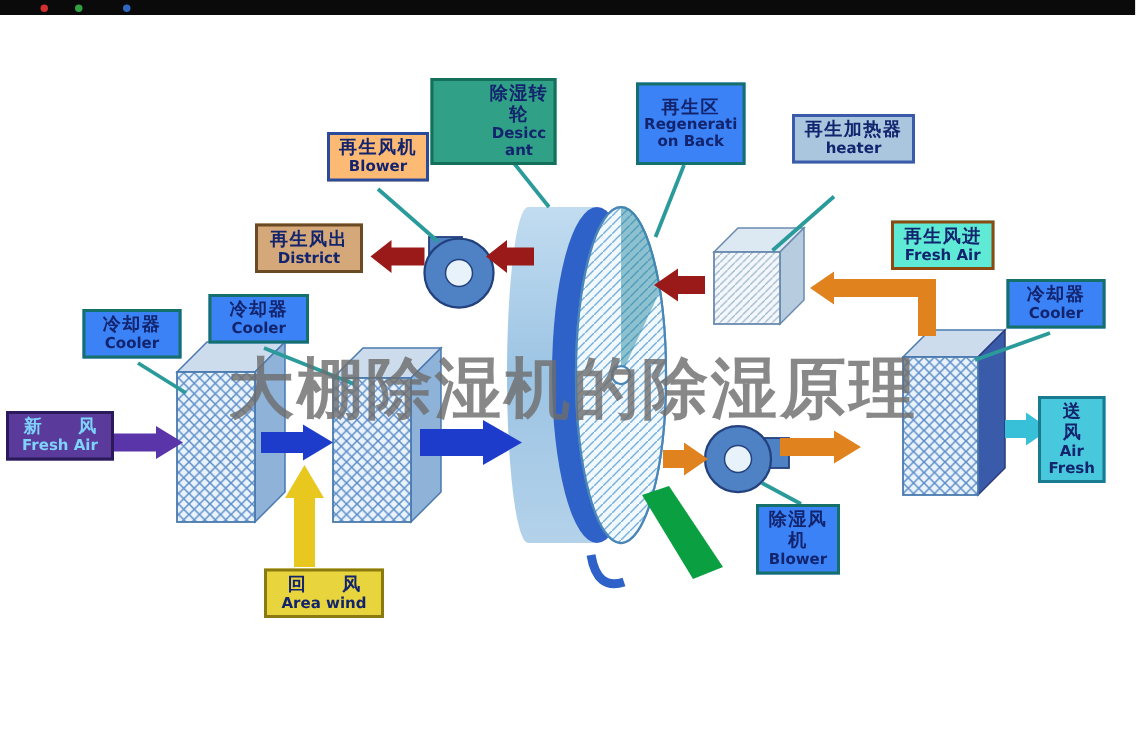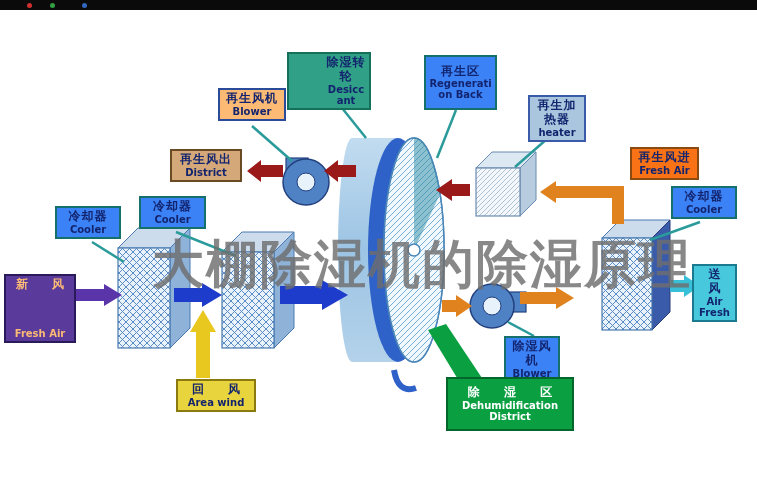--- a/index.html
+++ b/index.html
@@ -8,38 +8,38 @@
     font-family:"DejaVu Sans","Liberation Sans",sans-serif;
   }
   #topbar{position:absolute;left:0;top:0;width:757px;height:10px;background:#0a0a0a;z-index:5;}
   .dot{position:absolute;top:3px;width:5px;height:5px;border-radius:50%;}
   .dot1{left:27px;background:#d03030;}
   .dot2{left:50px;background:#30a040;}
   .dot3{left:82px;background:#3068c0;}
   #diagram{position:absolute;left:0;top:0;z-index:1;}
   #watermark{
     position:absolute;left:152px;top:230px;z-index:2;white-space:nowrap;
-    font-size:52px;font-weight:bold;letter-spacing:2px;color:rgba(110,110,110,0.82);
+    font-size:44px;font-weight:bold;letter-spacing:2px;color:rgba(110,110,110,0.82);
     pointer-events:none;
   }
   .lb{
     position:absolute;z-index:3;box-sizing:border-box;border:2px solid;
     display:flex;flex-direction:column;justify-content:center;align-items:center;
     text-align:center;font-weight:bold;padding:2px 2px;color:#13246e;line-height:1.15;
   }
   .lb .zh{font-size:12px;letter-spacing:1px;}
   .lb .en{font-size:10px;line-height:1.1;overflow-wrap:anywhere;}
   .lb .spread{letter-spacing:10px;margin-right:-10px;}
   .lb-teal{background:#3b82f6;border-color:#14706a;}
   .lb-seagreen{background:#30a086;border-color:#14705a;padding-left:36px;}
   .lb-bluegray{background:#fdba74;border-color:#2a4a9a;}
   .lb-steel{background:#aac6de;border-color:#3a5aaa;}
   .lb-tan{background:#d4a878;border-color:#6a4a22;align-items:center;}
-  .lb-orange{background:#f97316;border-color:#8a4a10;margin-left:36px;}
-  .lb-purple{background:#5a3a9a;border-color:#2a1a5a;color:#fdba74;gap:36px;}
+  .lb-orange{background:#5eead4;border-color:#8a4a10;}
+  .lb-purple{background:#5a3a9a;border-color:#2a1a5a;color:#7dd3fc;}
   .lb-cyan{background:#48c8dc;border-color:#1a7a90;}
   .lb-yellow{background:#e8d43c;border-color:#8a7a10;margin-left:12px;}
   .lb-green{background:#0aa042;border-color:#04662a;color:#ffffff;}
 </style>
 </head>
 <body>
 
 <div id="stage">
 
   <div id="topbar">
@@ -151,21 +151,21 @@
   <div class="lb lb-teal" style="left:424px;top:55px;width:73px;height:55px">
     <span class="zh">再生区</span>
     <span class="en">Regeneration Back</span>
   </div>
 
   <div class="lb lb-bluegray" style="left:218px;top:88px;width:68px">
     <span class="zh">再生风机</span>
     <span class="en">Blower</span>
   </div>
 
-  <div class="lb lb-steel" style="left:528px;top:95px;width:58px">
+  <div class="lb lb-steel" style="left:528px;top:76px;width:82px">
     <span class="zh">再生加热器</span>
     <span class="en">heater</span>
   </div>
 
   <div class="lb lb-tan" style="left:170px;top:149px;width:72px">
     <span class="zh">再生风出</span>
     <span class="en">District</span>
   </div>
 
   <div class="lb lb-orange" style="left:594px;top:147px;width:69px">
@@ -201,18 +201,14 @@
   <div class="lb lb-yellow" style="left:164px;top:379px;width:80px">
     <span class="zh spread">回 风</span>
     <span class="en">Area wind</span>
   </div>
 
   <div class="lb lb-teal" style="left:504px;top:336px;width:56px">
     <span class="zh">除湿风机</span>
     <span class="en">Blower</span>
   </div>
 
-  <div class="lb lb-green" style="left:446px;top:377px;width:128px;height:54px">
-    <span class="zh spread">除 湿 区</span>
-    <span class="en">Dehumidification District</span>
-  </div>
 
 </div>
 
 </body></html>

